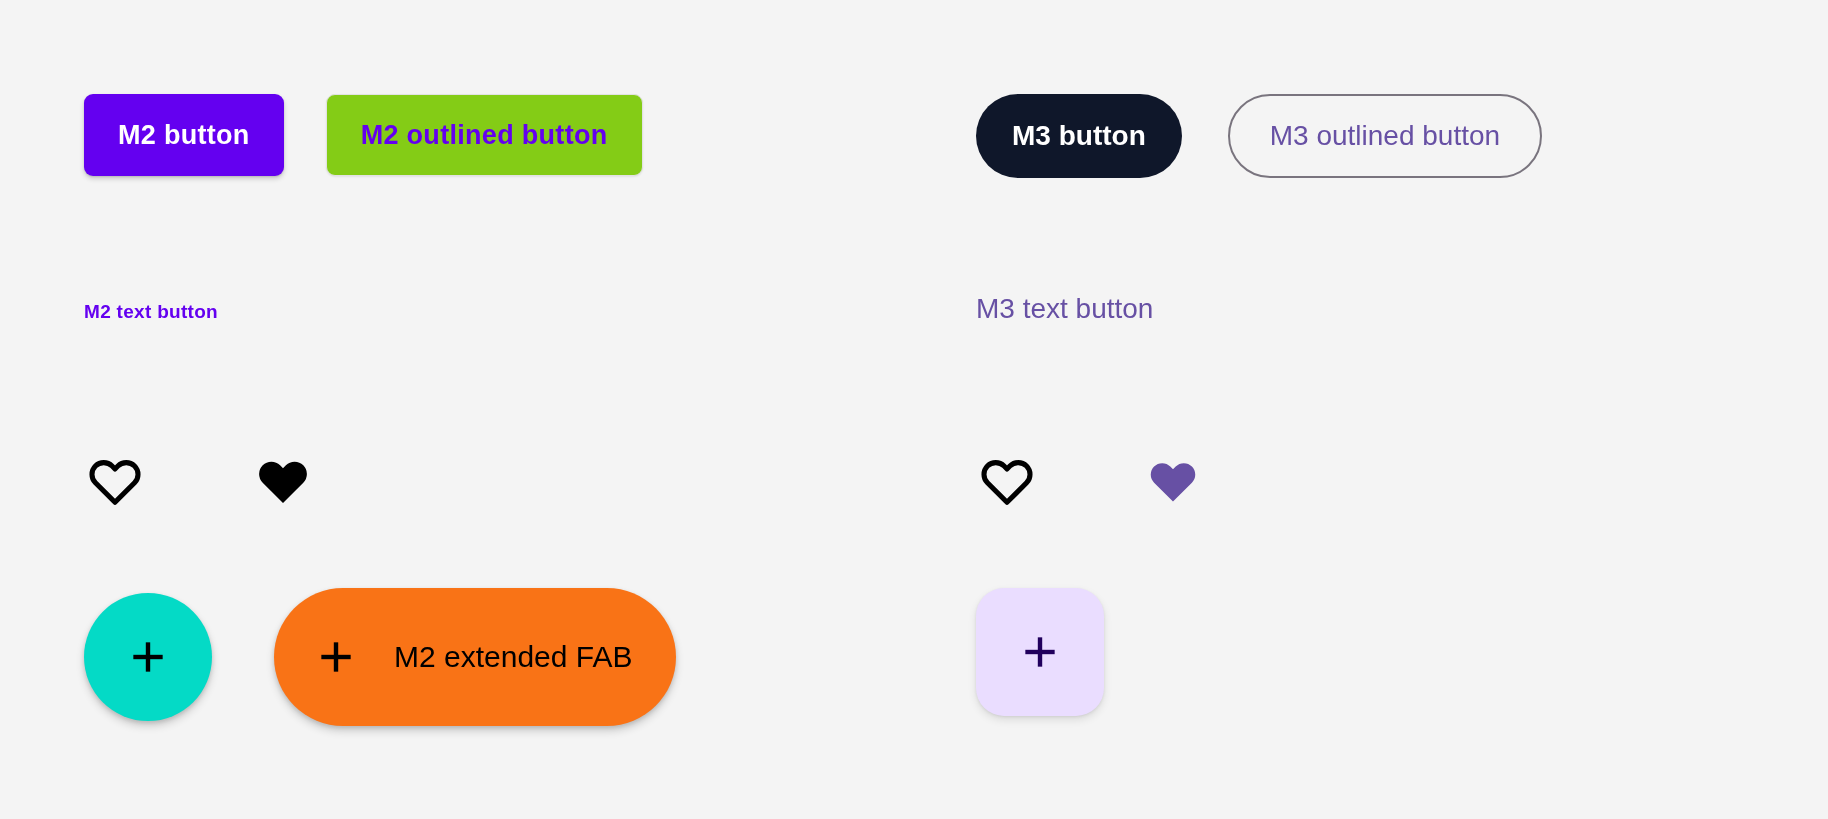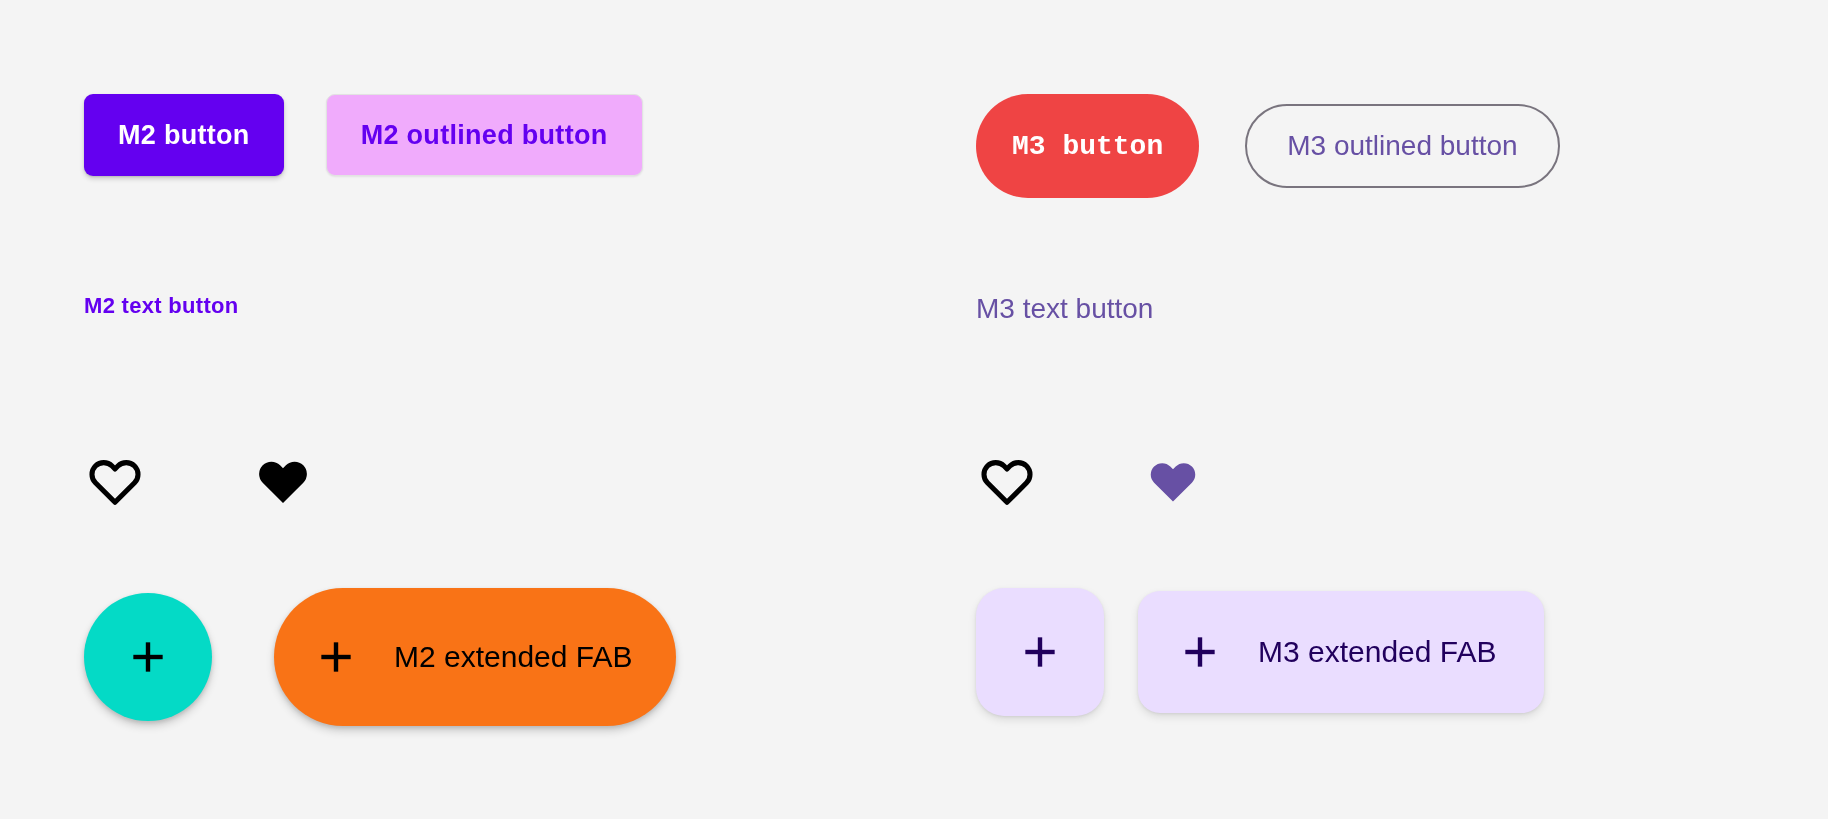--- a/index.html
+++ b/index.html
@@ -60,21 +60,21 @@
     justify-content: center;
     cursor: pointer;
     box-shadow: 0 3px 5px rgba(0,0,0,0.16), 0 1px 2px rgba(0,0,0,0.12);
   }
 
   
   .m2-outlined {
     height: 82px;
     margin-left: 42px;
     padding: 0 34px;
-    background: #f0abfc;
+    background: #84cc16;
     color: #6400f0;
     border: 1px solid #e2e2e2;
     border-radius: 9px;
     font-family: "Liberation Sans", sans-serif;
     font-size: 27px;
     font-weight: bold;
     letter-spacing: 0.3px;
     display: inline-flex;
     align-items: center;
     justify-content: center;
@@ -82,35 +82,36 @@
     box-shadow: 0 1px 2px rgba(0,0,0,0.08);
   }
 
   
   .m2-text {
     background: none;
     border: none;
     padding: 0;
     color: #6400f0;
     font-family: "Liberation Sans", sans-serif;
-    font-size: 22px;
+    font-size: 19px;
     font-weight: bold;
     letter-spacing: 0.3px;
     cursor: pointer;
+    margin-top: 8px;
   }
 
   
   .m3-button {
-    height: 104px;
+    height: 84px;
     padding: 0 36px;
-    background: #ef4444;
+    background: #0f172a;
     color: #ffffff;
     border: none;
     border-radius: 999px;
-    font-family: Liberation Mono, monospace;
+    font-family: Liberation Sans, sans-serif;
     font-size: 28px;
     font-weight: bold;
     display: inline-flex;
     align-items: center;
     justify-content: center;
     cursor: pointer;
   }
 
   
   .m3-outlined {
@@ -296,26 +297,17 @@
 
     <div class="row row-fabs">
       <button class="fab-square">
         <span class="plus-icon">
           <svg width="44" height="44" viewBox="0 0 24 24" stroke="#21005d" stroke-width="2.4" stroke-linecap="butt">
             <line x1="12" y1="4" x2="12" y2="20"></line>
             <line x1="4" y1="12" x2="20" y2="12"></line>
           </svg>
         </span>
       </button>
-      <button class="fab-extended-m3">
-        <span class="plus-icon">
-          <svg width="44" height="44" viewBox="0 0 24 24" stroke="#21005d" stroke-width="2.4" stroke-linecap="butt">
-            <line x1="12" y1="4" x2="12" y2="20"></line>
-            <line x1="4" y1="12" x2="20" y2="12"></line>
-          </svg>
-        </span>
-        <span class="fab-label">M3 extended FAB</span>
-      </button>
     </div>
 
   </div>
 
 </div>
 
 </body></html>

